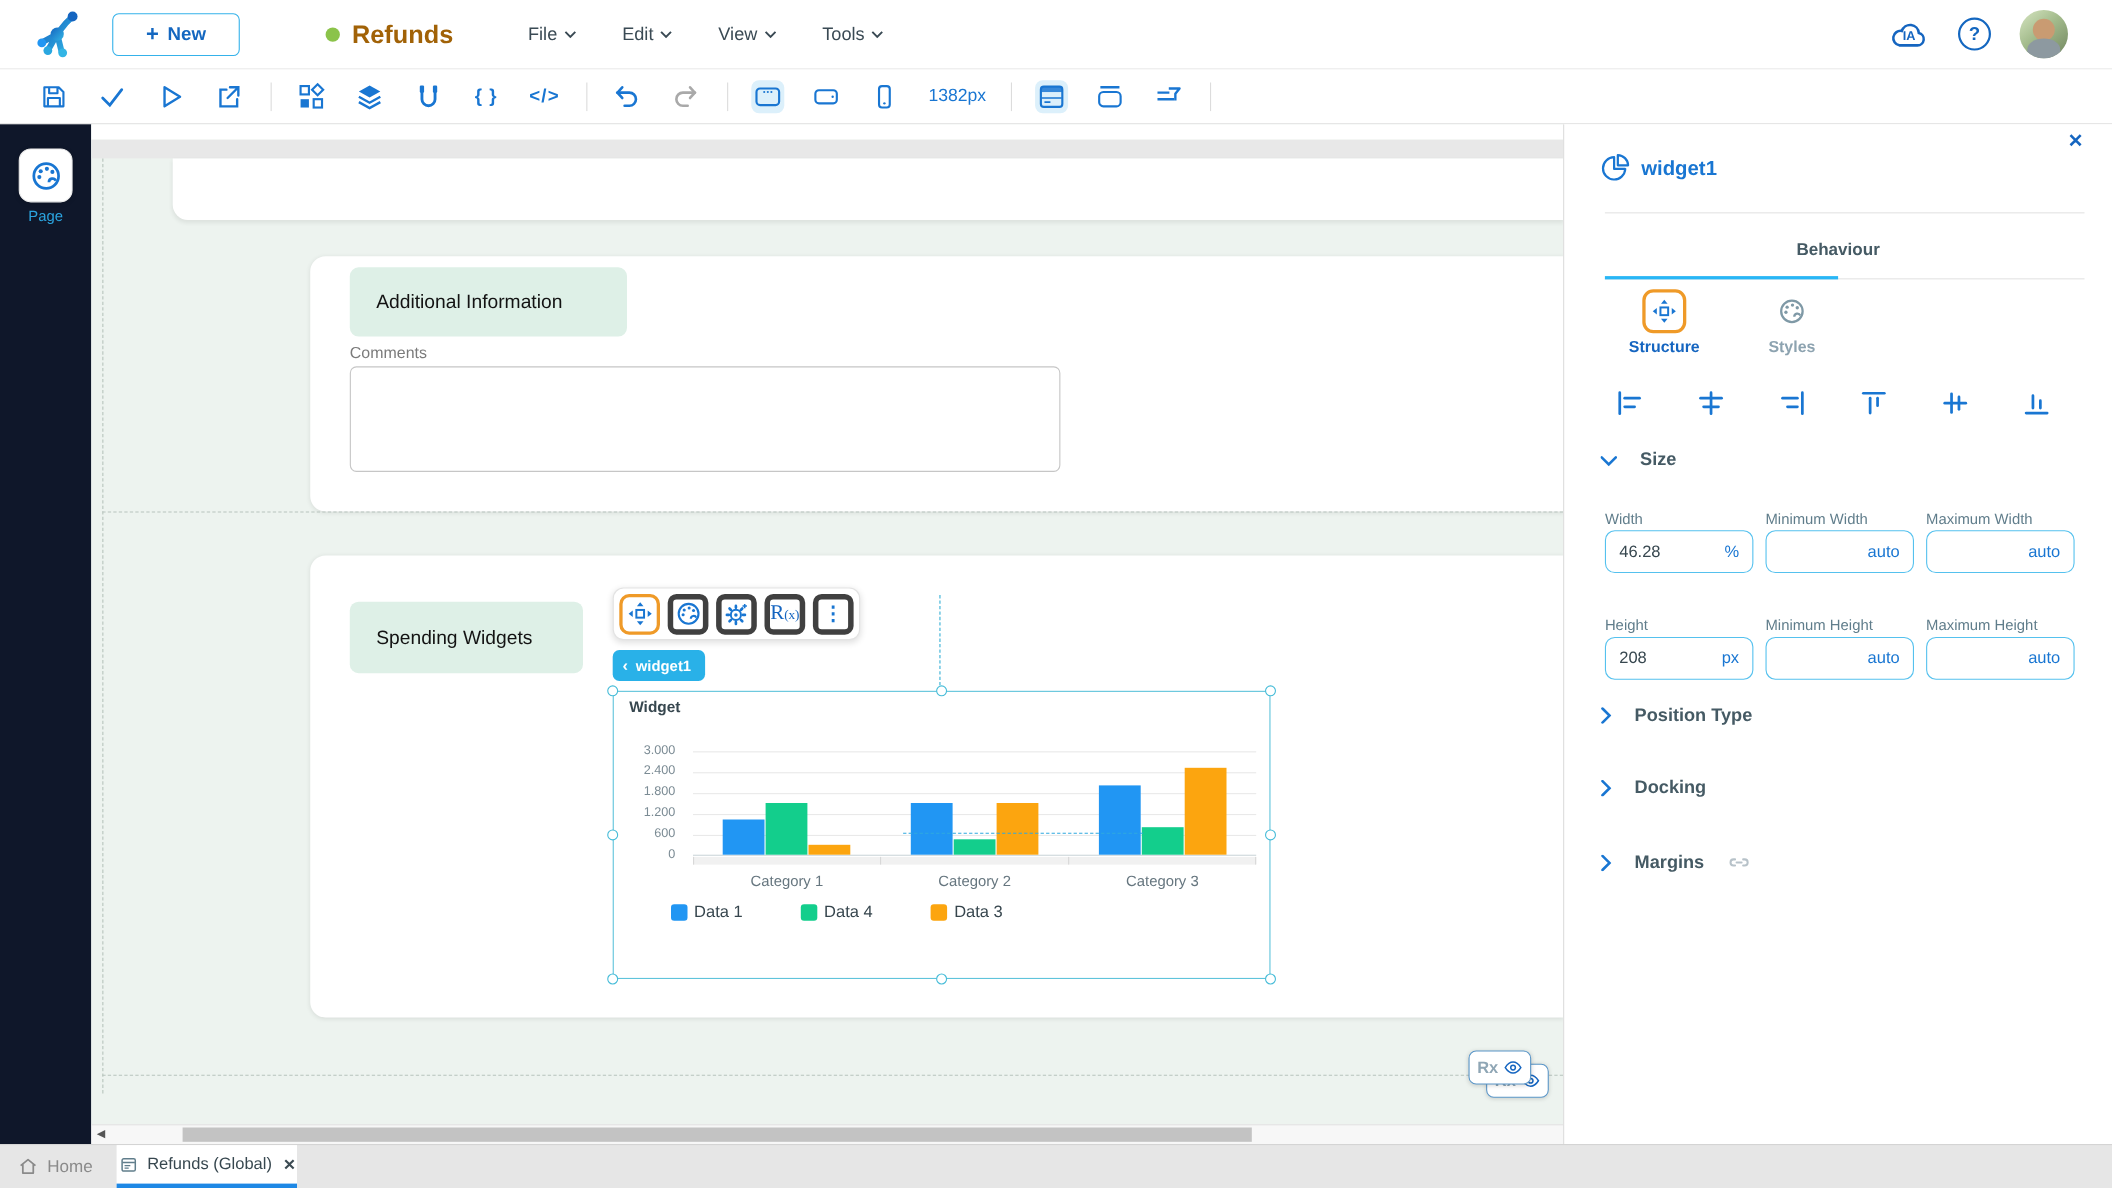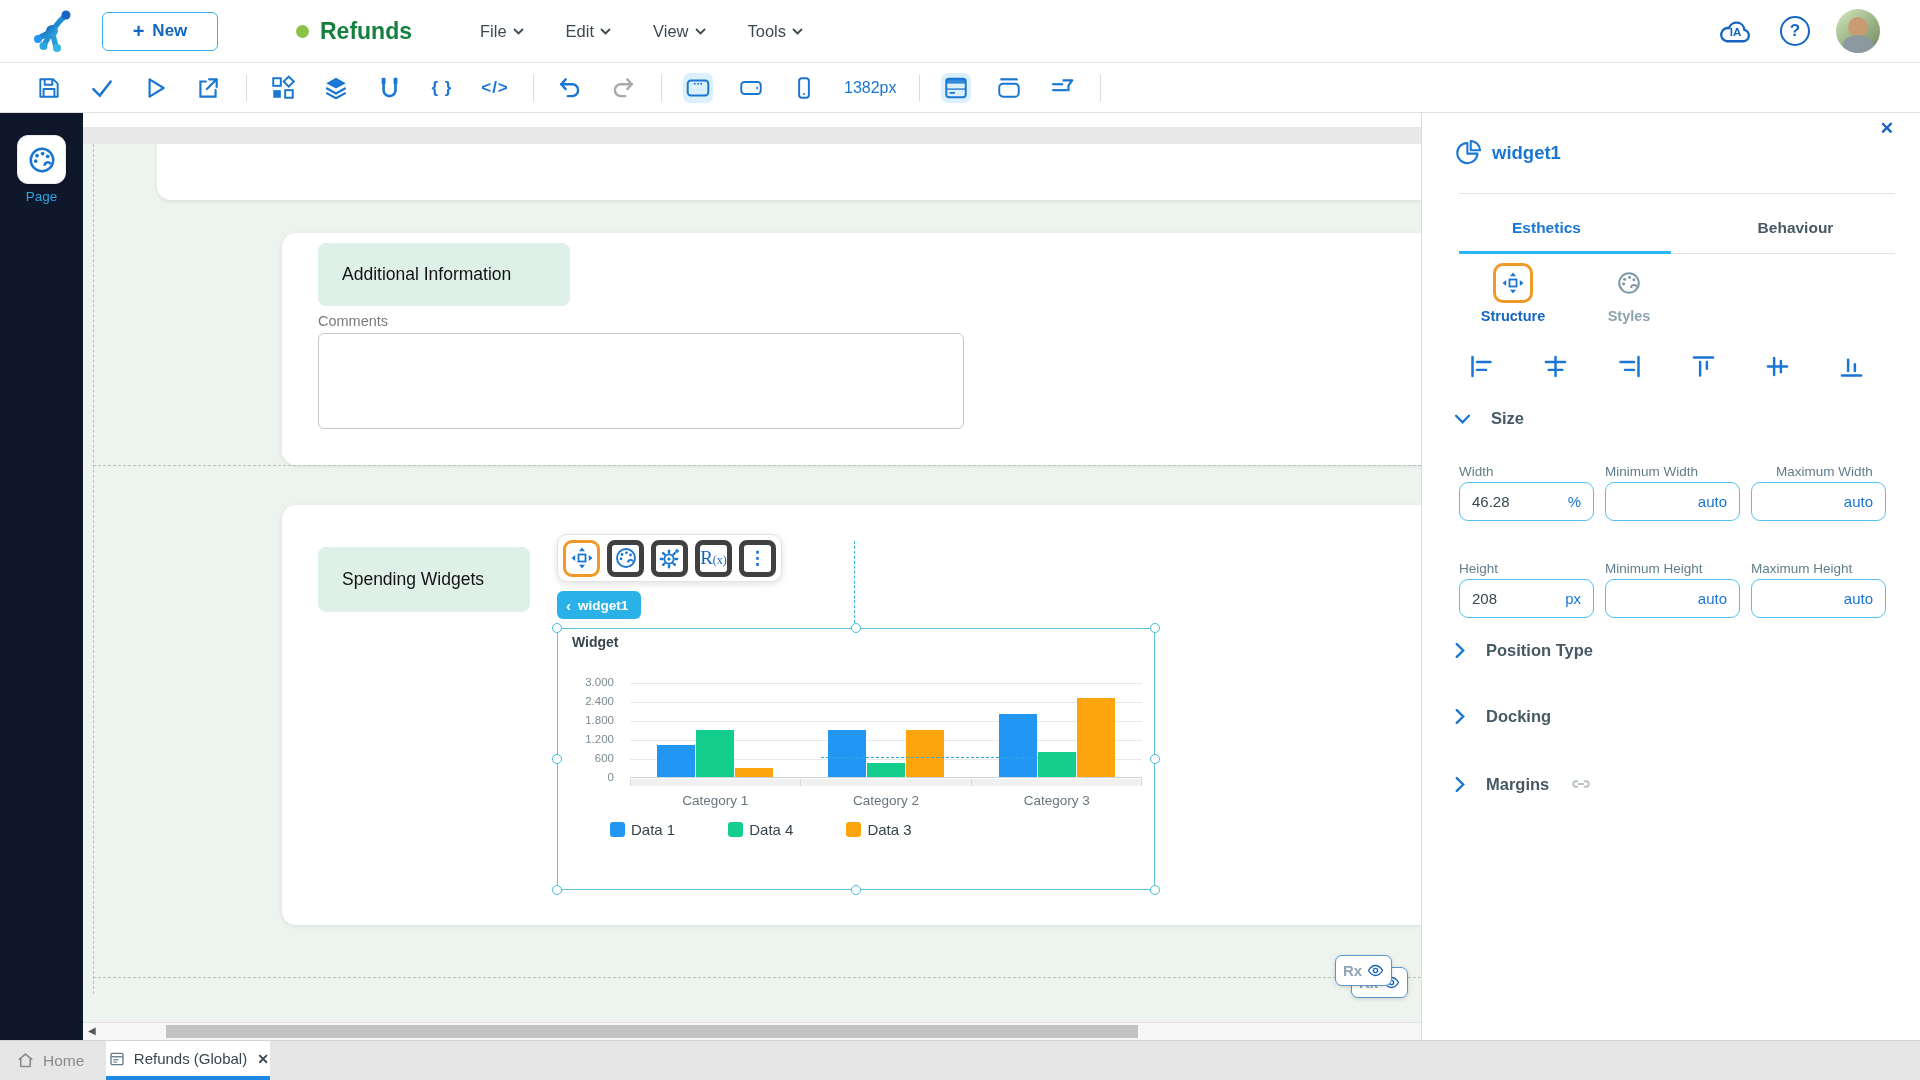--- a/index.html
+++ b/index.html
@@ -8,21 +8,21 @@
 
   
   .topbar { position:relative; height:62px; background:#fff; display:flex; align-items:center; }
   .logo { margin-left:30px; width:44px; height:46px; }
   .new-btn { margin-left:28px; width:116px; height:39px; border:1.5px solid #35b2ea; border-radius:6px;
              background:#fff; display:flex; align-items:center; justify-content:center; gap:8px;
              color:#1467c0; font-size:17px; font-weight:bold; cursor:pointer; }
   .new-plus { font-size:20px; font-weight:bold; }
   .title-wrap { display:flex; align-items:center; gap:11px; margin-left:78px; }
   .green-dot { width:13px; height:13px; border-radius:50%; background:#8bc34a; }
-  .app-title { font-size:23px; font-weight:bold; color:#15803d; }
+  .app-title { font-size:23px; font-weight:bold; color:#a16207; }
   .menubar { display:flex; gap:42px; margin-left:68px; }
   .menu-item { display:flex; align-items:center; gap:6px; font-size:16.5px; color:#3a4a54; cursor:pointer; }
   .chev { width:11px; height:7px; }
   .topbar-right { position:absolute; right:0; top:0; height:62px; display:flex; align-items:center; gap:26px; padding-right:40px; }
   .ia-badge { width:37px; height:30px; }
   .help-btn { width:30px; height:30px; border:2.6px solid #1467c0; border-radius:50%; color:#1467c0;
               font-weight:bold; font-size:17px; display:flex; align-items:center; justify-content:center; }
   .avatar { width:44px; height:44px; border-radius:50%; position:relative; overflow:hidden;
             background:linear-gradient(140deg,#d7e6c2 0%,#a3bb8c 45%,#70855f 100%); }
   .avatar::before { content:""; position:absolute; left:12px; top:8px; width:20px; height:20px; border-radius:50%; background:#c99b72; }
@@ -507,21 +507,20 @@
     <div class="panel-head">
       <svg width="27" height="27" viewBox="0 0 24 24">
         <path d="M11 13 V3.5 A9 9 0 1 0 20 13 Z" stroke="#1976d2" stroke-width="1.8" fill="none" stroke-linejoin="round"></path>
         <path d="M14 10 V1.8 A8.5 8.5 0 0 1 22.3 10 Z" stroke="#1976d2" stroke-width="1.8" fill="none" stroke-linejoin="round"></path>
       </svg>
       <span class="panel-title">widget1</span>
     </div>
     <div class="p-hr" style="top:80px;"></div>
 
     <div class="p-tabs">
-      <div class="p-tab on">Esthetics</div>
       <div class="p-tab off">Behaviour</div>
     </div>
     <div class="p-hr" style="top:140px;"></div>
     <div class="tab-underline"></div>
 
     <div class="subtab on" style="left:31px;">
       <span class="ring">
           <svg width="24" height="24" viewBox="0 0 24 24">
         <rect x="8.5" y="8.5" width="7" height="7" stroke="#1976d2" stroke-width="1.8" fill="none"></rect>
         <polygon points="12,1.5 9,5.2 15,5.2" fill="#1976d2"></polygon>
@@ -593,21 +592,21 @@
 
     <div class="sec-head" style="top:296px;">
       <svg width="15" height="10" viewBox="0 0 14 9">
           <path d="M1 1.5 L7 7.5 L13 1.5" stroke="#1976d2" stroke-width="2.2" fill="none" stroke-linecap="round"></path>
         </svg>
       <span>Size</span>
     </div>
 
     <span class="f-label" style="left:37px;top:351px;">Width</span>
     <span class="f-label" style="left:183px;top:351px;">Minimum Width</span>
-    <span class="f-label" style="left:329px;top:351px;margin-left:25px;">Maximum Width</span>
+    <span class="f-label" style="left:329px;top:351px;">Maximum Width</span>
     <div class="field" style="left:37px;top:369px;">
       <input value="46.28" style="">
       <span class="unit">%</span>
     </div>
     <div class="field" style="left:183px;top:369px;">
       <input class="auto" value="auto" style="">
     </div>
     <div class="field" style="left:329px;top:369px;">
       <input class="auto" value="auto" style="">
     </div>

